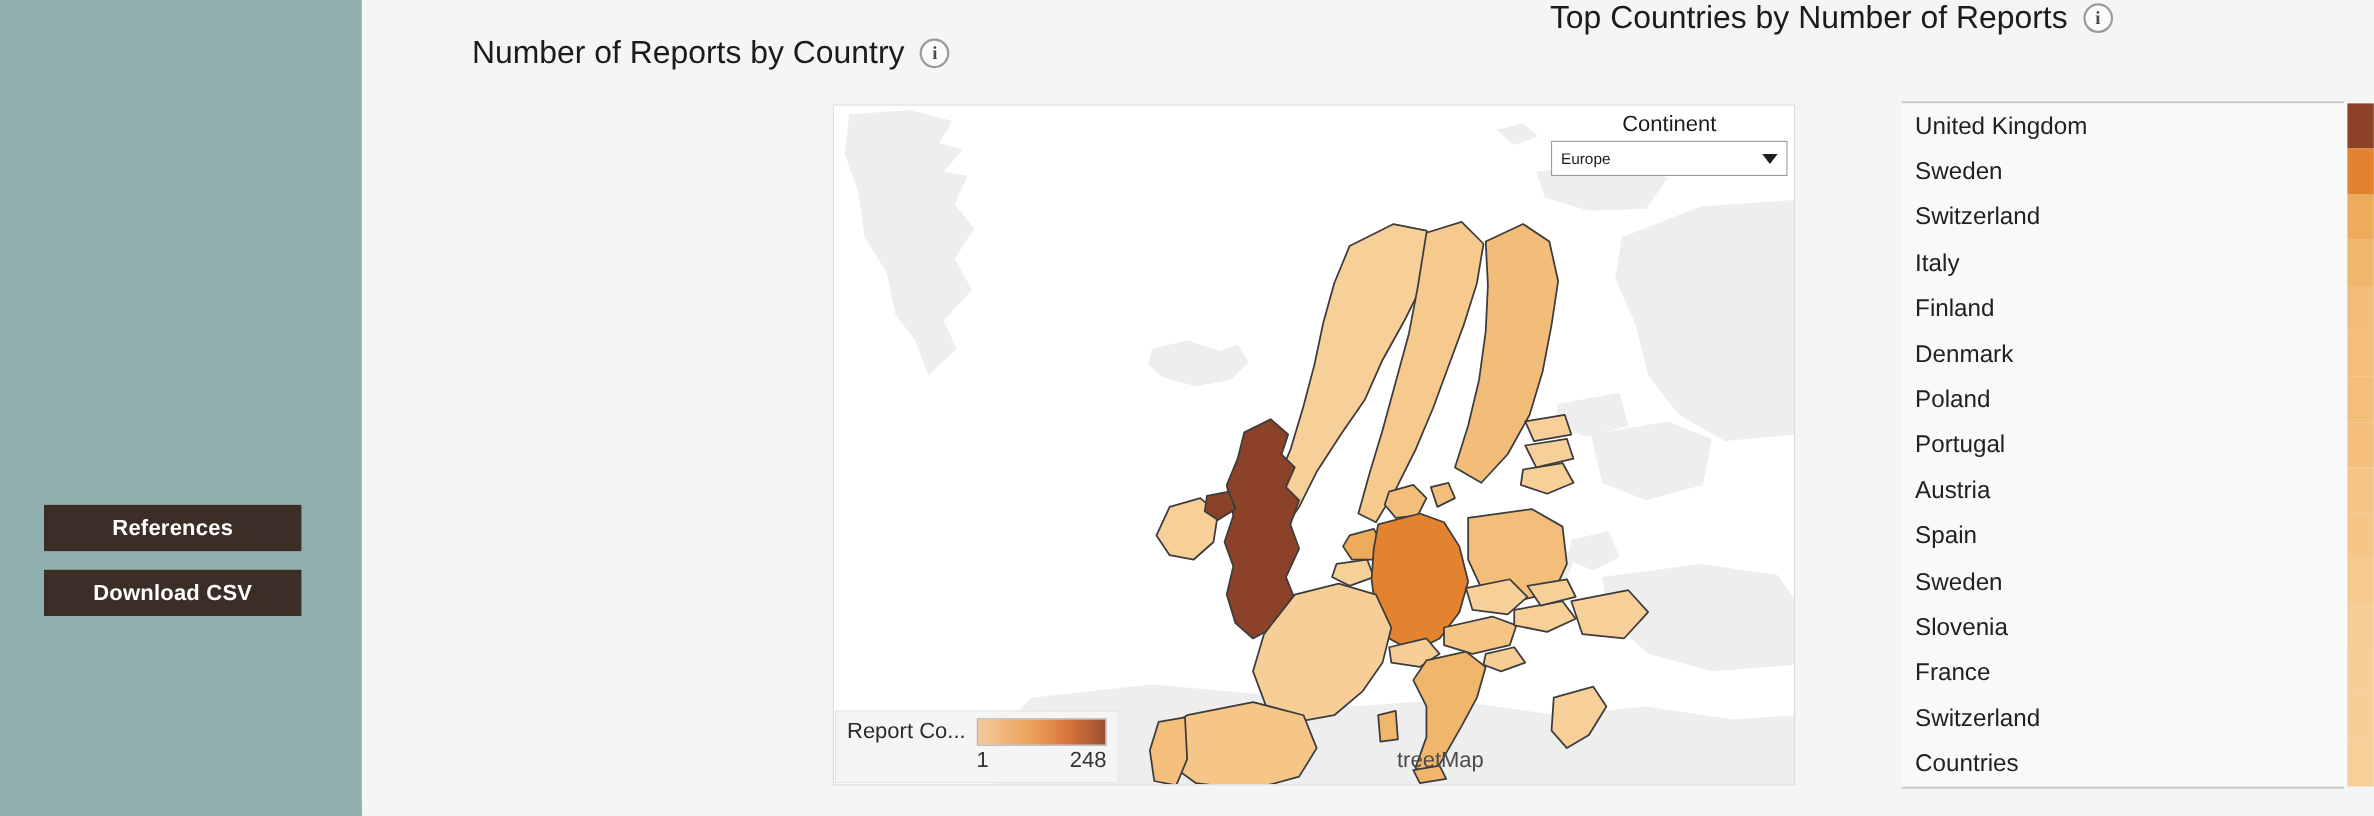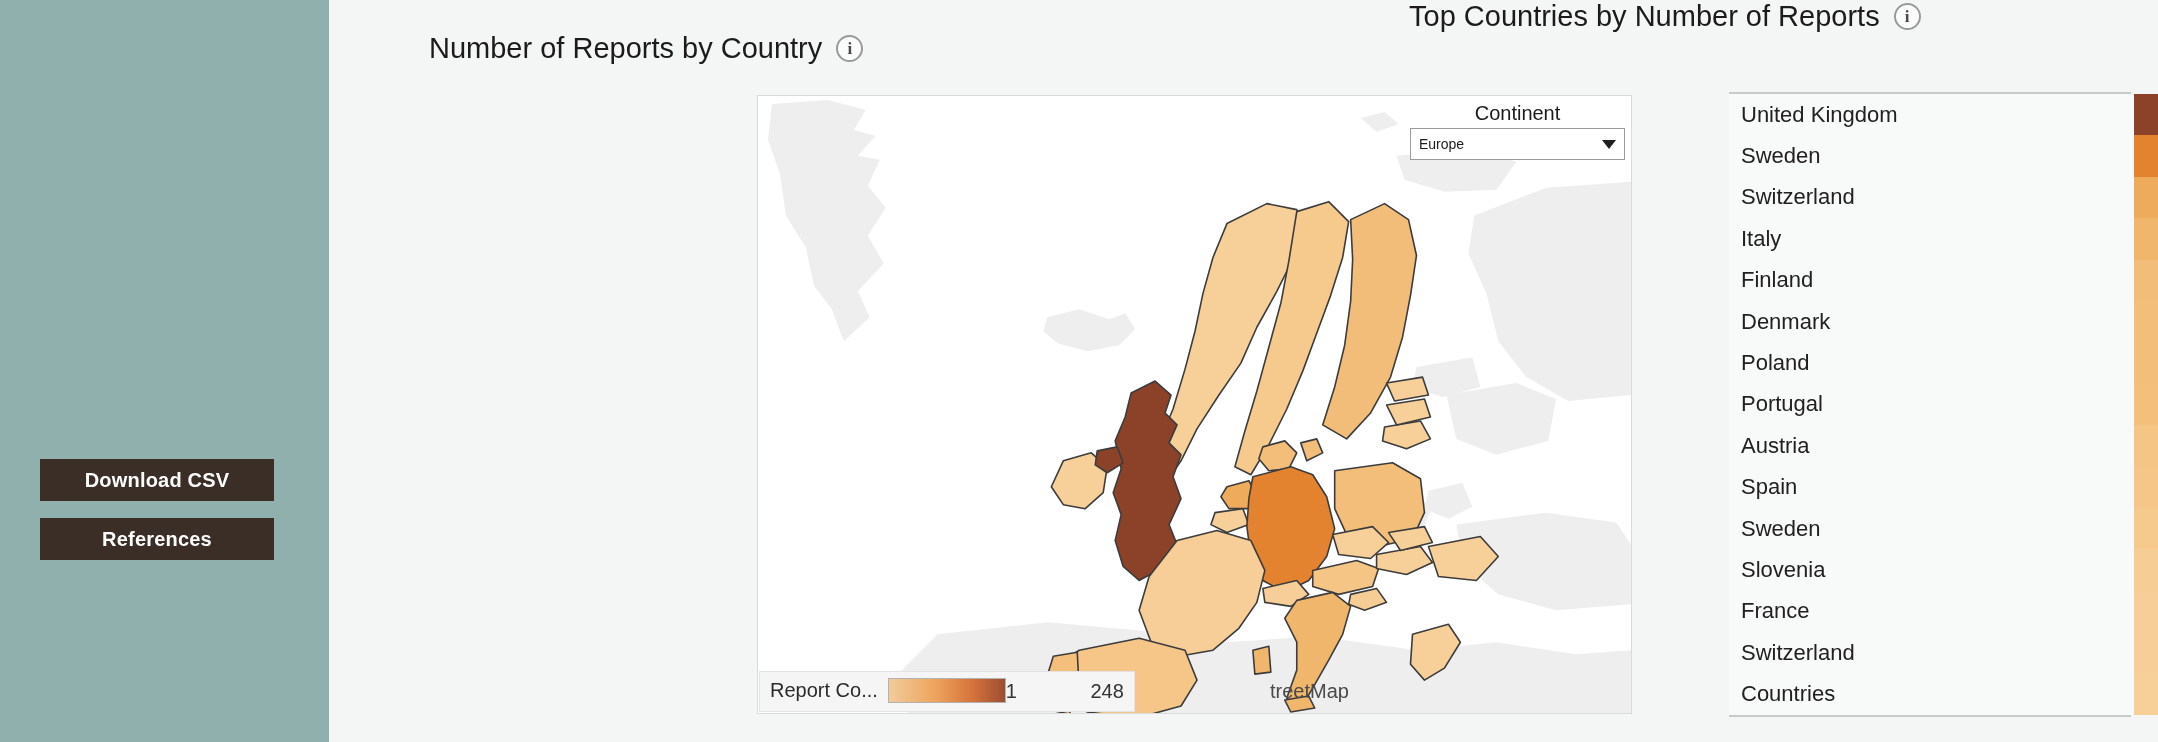--- a/index.html
+++ b/index.html
@@ -88,21 +88,21 @@
     cursor: pointer;
   }
   .caret { width: 0; height: 0;
     border-left: 7px solid transparent; border-right: 7px solid transparent;
     border-top: 9px solid #1f1f1f; }
 
   .map-legend {
     position: absolute; left: 1px; bottom: 1px; z-index: 6;
     background: #f5f5f5; border: 1px solid #e3e3e3;
     padding: 6px 10px 8px 10px;
-    display: flex; flex-direction: row; gap: 0; text-align: right;
+    display: flex; flex-direction: column; gap: 0; text-align: right;
   }
   .legend-row { display: flex; align-items: center; gap: 10px; }
   .legend-title { font-size: 20px; color: #2b2b2b; white-space: nowrap; }
   .legend-bar {
     width: 118px; height: 25px;
     background: linear-gradient(90deg, #f2cb9c 0%, #eda45c 40%, #d5733c 72%, #9c4e32 100%);
     border: 1px solid #b2b2b2;
   }
   .legend-ticks {
     display: flex; justify-content: space-between;
@@ -143,22 +143,22 @@
     font-size: 22px; color: #212121;
   }
 </style>
 </head>
 <body>
 
 <div class="app">
 
   <div class="sidebar">
     <div class="sidebar-buttons">
+      <button class="side-btn">References</button>
       <button class="side-btn">Download CSV</button>
-      <button class="side-btn">References</button>
     </div>
   </div>
 
   <div class="main">
 
     <div class="panel-map">
       <div class="panel-title map-title">
         <span>Number of Reports by Country</span>
         <span class="info-icon">i</span>
       </div>

